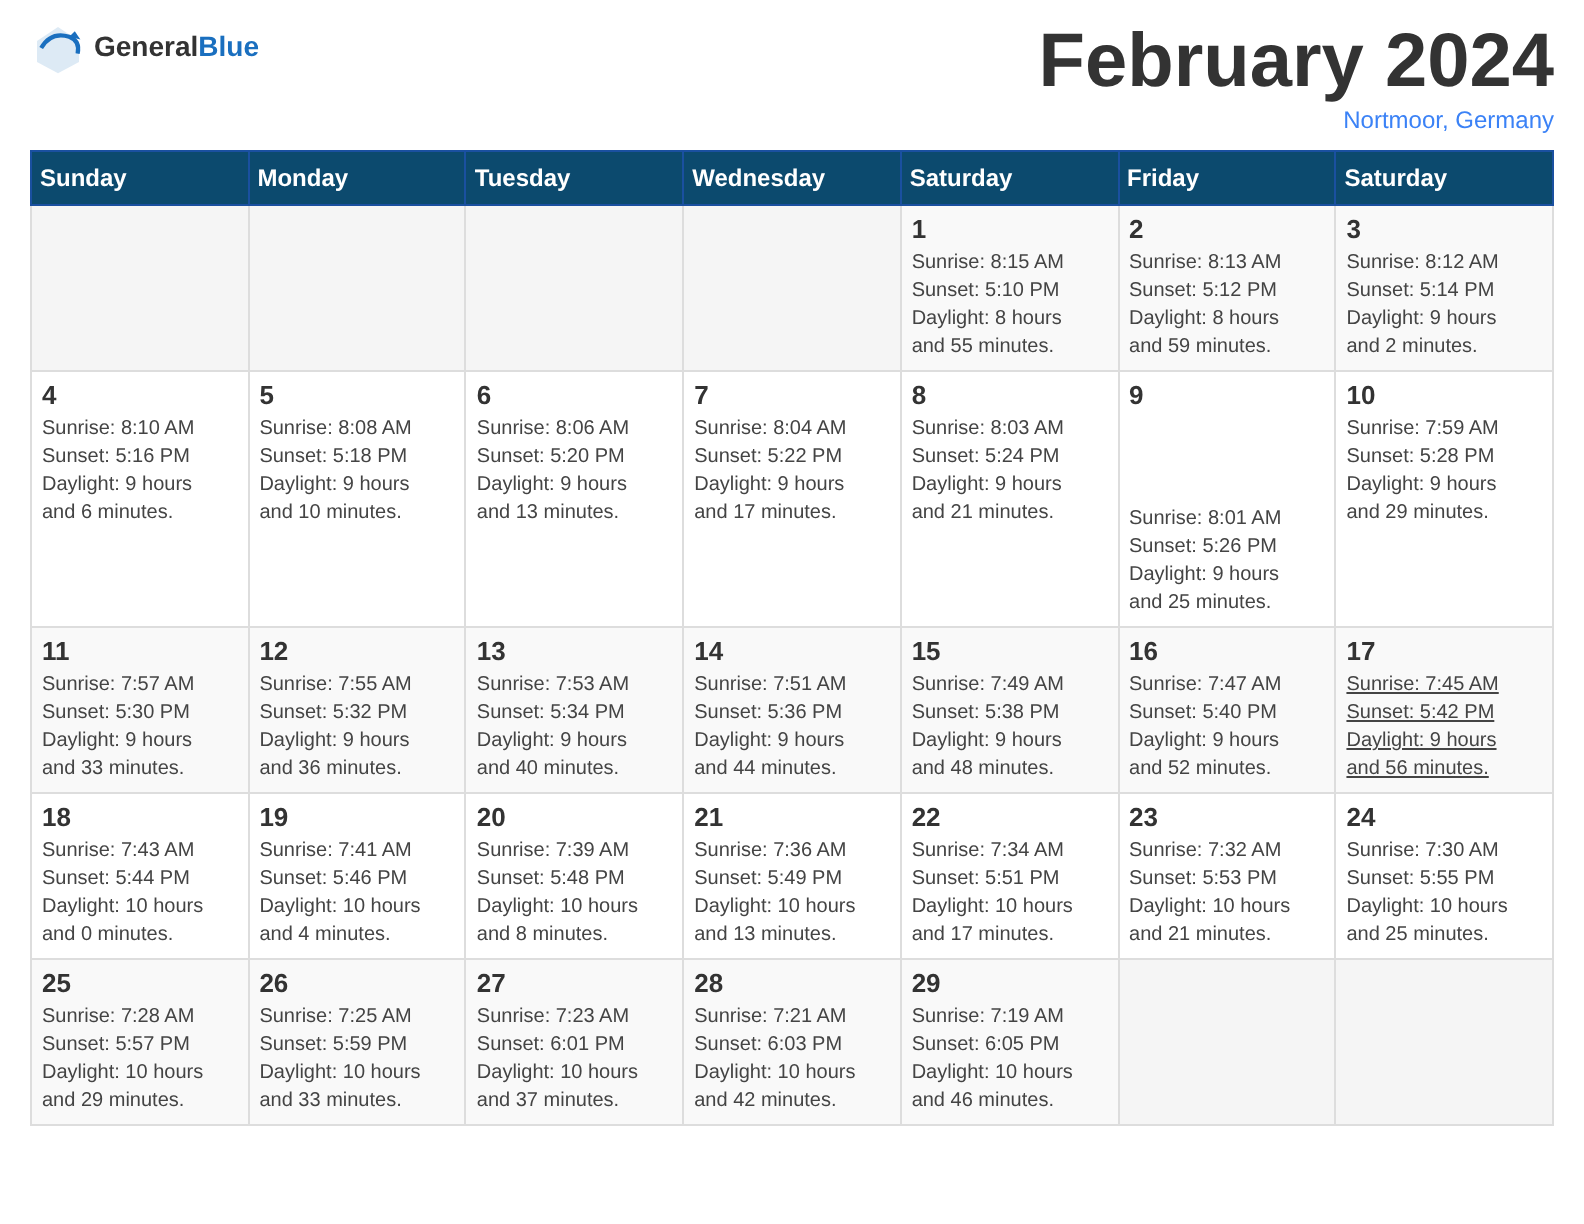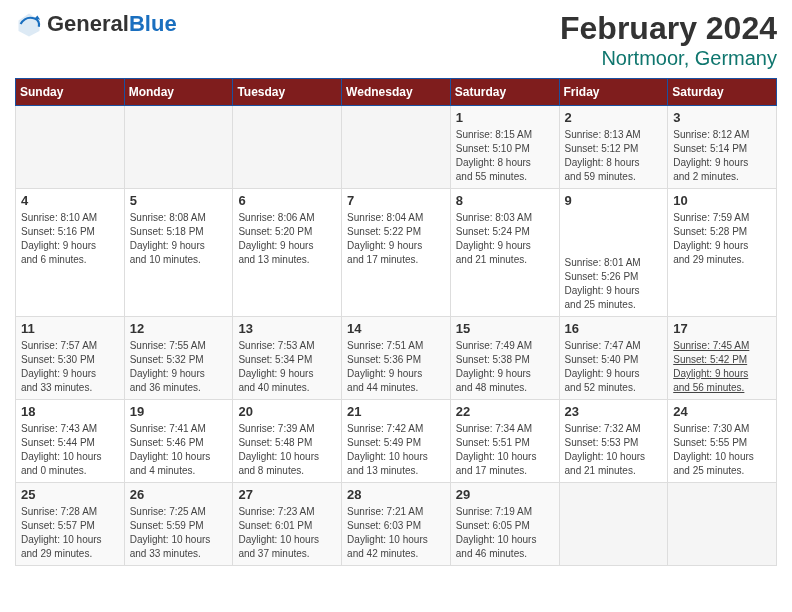--- a/index.html
+++ b/index.html
@@ -15,49 +15,49 @@
       justify-content: space-between;
       align-items: flex-start;
       margin-bottom: 8px;
     }
     .logo {
       display: flex;
       align-items: center;
       gap: 4px;
     }
     .logo-text {
-      font-size: 22px;
+      font-size: 14px;
       font-weight: bold;
       color: #333;
       line-height: 1.1;
     }
     .logo-blue { color: #1a6fbf; }
     .logo-icon {
       width: 28px;
       height: 28px;
     }
     .title-area {
       text-align: right;
     }
     .month-title {
-      font-size: 32px;
+      font-size: 38px;
       font-weight: bold;
       color: #333;
     }
     .location-title {
-      font-size: 20px;
-      color: #0f766e;
+      font-size: 12px;
+      color: #3b82f6;
     }
     table {
       width: 100%;
       border-collapse: collapse;
       table-layout: fixed;
     }
     thead tr {
-      background-color: #7f1d1d;
+      background-color: #0c4a6e;
     }
     thead th {
       color: #fff;
       font-size: 12px;
       font-weight: bold;
       padding: 6px 4px;
       text-align: left;
       border: 1px solid #1a50a0;
     }
     tbody tr {
@@ -272,21 +272,21 @@
         </td>
         <td>
           <span class="day-num">20</span>
           <div class="day-info" style="white-space: pre-line;">Sunrise: 7:39 AM
 Sunset: 5:48 PM
 Daylight: 10 hours
 and 8 minutes.</div>
         </td>
         <td>
           <span class="day-num">21</span>
-          <div class="day-info" style="white-space: pre-line;">Sunrise: 7:42 AM
+          <div class="day-info" style="white-space: pre-line;">Sunrise: 7:36 AM
 Sunset: 5:49 PM
 Daylight: 10 hours
 and 13 minutes.</div>
         </td>
         <td>
           <span class="day-num">22</span>
           <div class="day-info" style="white-space: pre-line;">Sunrise: 7:34 AM
 Sunset: 5:51 PM
 Daylight: 10 hours
 and 17 minutes.</div>

